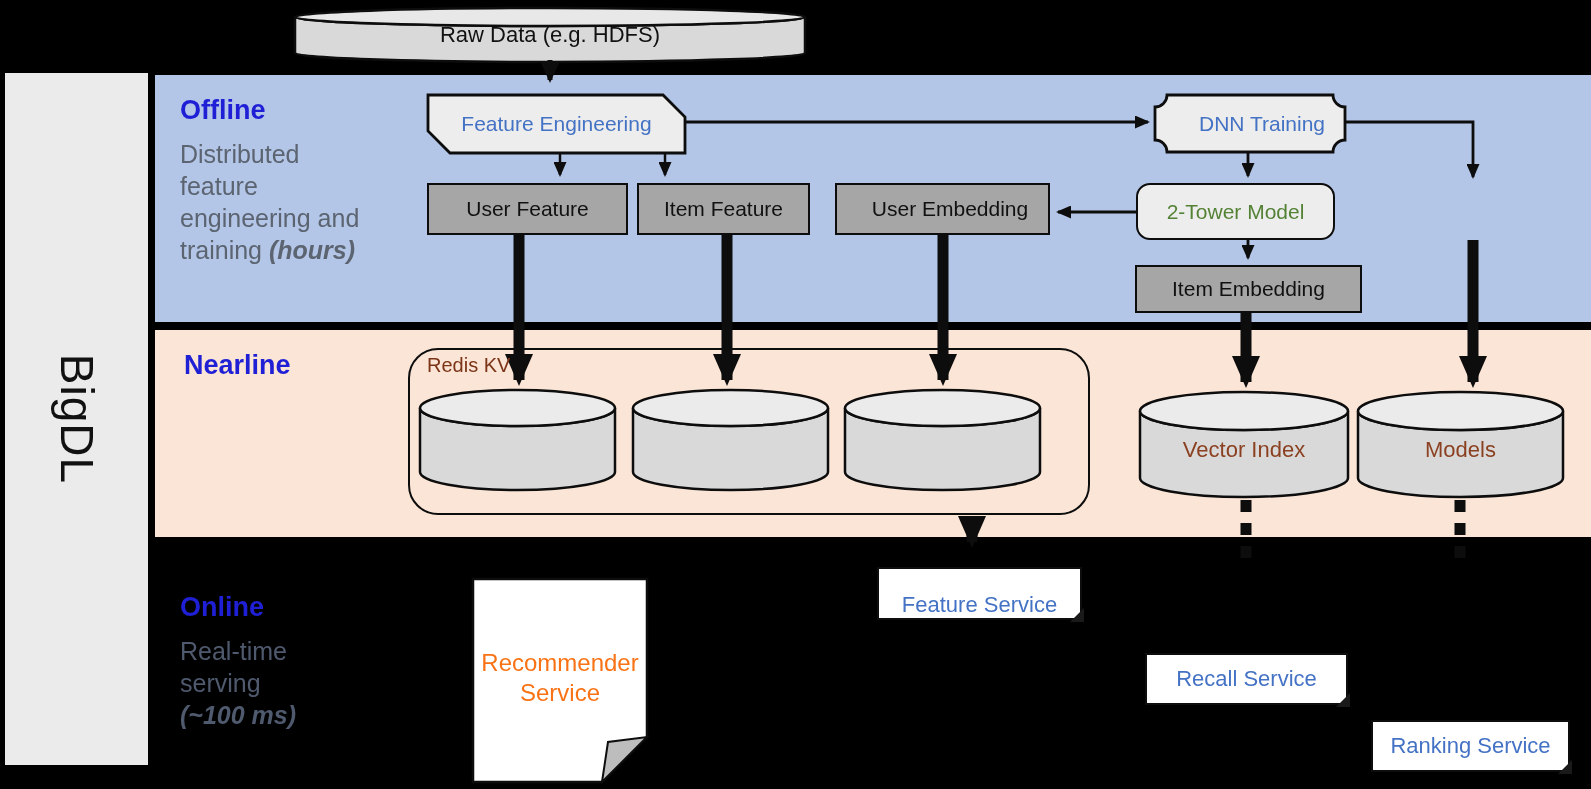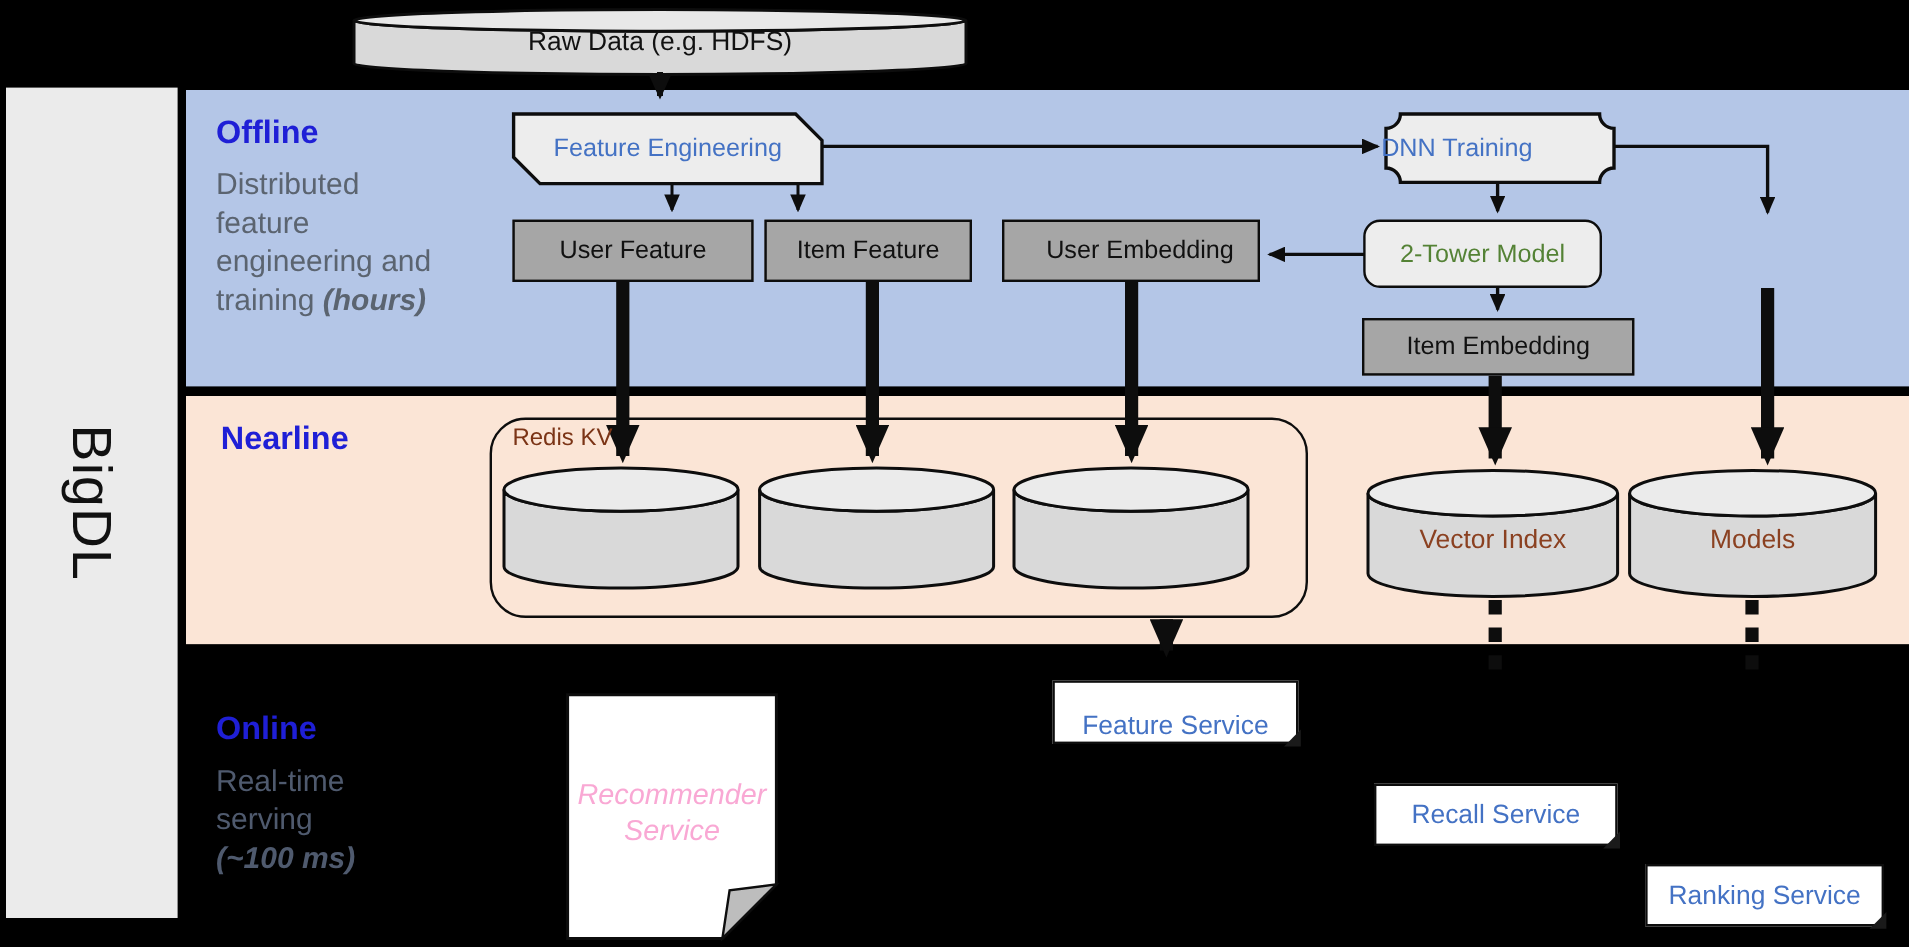--- a/index.html
+++ b/index.html
@@ -25,21 +25,21 @@
   .graybox{background:#a6a6a6;color:#111;font-size:21px;}
   .roundbox{background:#ededed;border-radius:14px;color:#548235;font-size:21px;}
   .whitebox{background:#ffffff;color:#4472c4;font-size:22px;}
   .label{display:flex;align-items:center;justify-content:center;text-align:center;z-index:4;}
   .label-blue{color:#4472c4;font-size:21px;}
   .label-brown{color:#8b4121;font-size:22px;}
   .label-black{color:#111;font-size:22px;}
   .redis-container{border:2.5px solid #0d0d0d;border-radius:30px;background:transparent;
                    box-sizing:border-box;z-index:1;}
   .redis-label{color:#7b3416;font-size:20px;z-index:4;}
-  .doc-label{color:#f9a8d4;font-size:24px;line-height:1.25;font-style:italic;}
+  .doc-label{color:#f97316;font-size:24px;line-height:1.25;}
   .fold{position:absolute;right:-5px;bottom:-5px;z-index:5;}
 </style>
 </head>
 <body>
 
 <div class="stage">
 
   <div class="band band-offline"></div>
   <div class="band band-nearline"></div>
   <div class="band band-online"></div>
@@ -129,21 +129,21 @@
     <line x1="1246" y1="500" x2="1246" y2="560" stroke="#0d0d0d" stroke-width="11" stroke-dasharray="12 11"></line>
     <line x1="1460" y1="500" x2="1460" y2="560" stroke="#0d0d0d" stroke-width="11" stroke-dasharray="12 11"></line>
   </svg>
 
   <div class="abs label label-black" style="left:295px;top:15px;width:510px;height:40px;">Raw Data (e.g. HDFS)</div>
 
   <div class="abs label label-blue" style="left:428px;top:95px;width:257px;height:58px;">Feature Engineering</div>
   <div class="abs node graybox" style="left:427px;top:183px;width:201px;height:52px;">User Feature</div>
   <div class="abs node graybox" style="left:637px;top:183px;width:173px;height:52px;">Item Feature</div>
   <div class="abs node graybox" style="left:835px;top:183px;width:215px;height:52px;padding-left:15px;">User Embedding</div>
-  <div class="abs label label-blue" style="left:1119px;top:95px;width:190px;height:57px;">DNN Training</div>
+  <div class="abs label label-blue" style="left:1167px;top:95px;width:190px;height:57px;">DNN Training</div>
   <div class="abs node roundbox" style="left:1136px;top:183px;width:199px;height:57px;">2-Tower Model</div>
   <div class="abs node graybox" style="left:1135px;top:265px;width:227px;height:48px;">Item Embedding</div>
 
   <div class="abs redis-container" style="left:408px;top:348px;width:682px;height:167px;"></div>
   <div class="abs redis-label" style="left:427px;top:354px;">Redis KV</div>
   <div class="abs label label-brown" style="left:1140px;top:428px;width:208px;height:44px;">Vector Index</div>
   <div class="abs label label-brown" style="left:1358px;top:428px;width:205px;height:44px;">Models</div>
 
   <div class="abs label doc-label" style="left:483px;top:628px;width:154px;height:100px;">Recommender Service</div>
 

